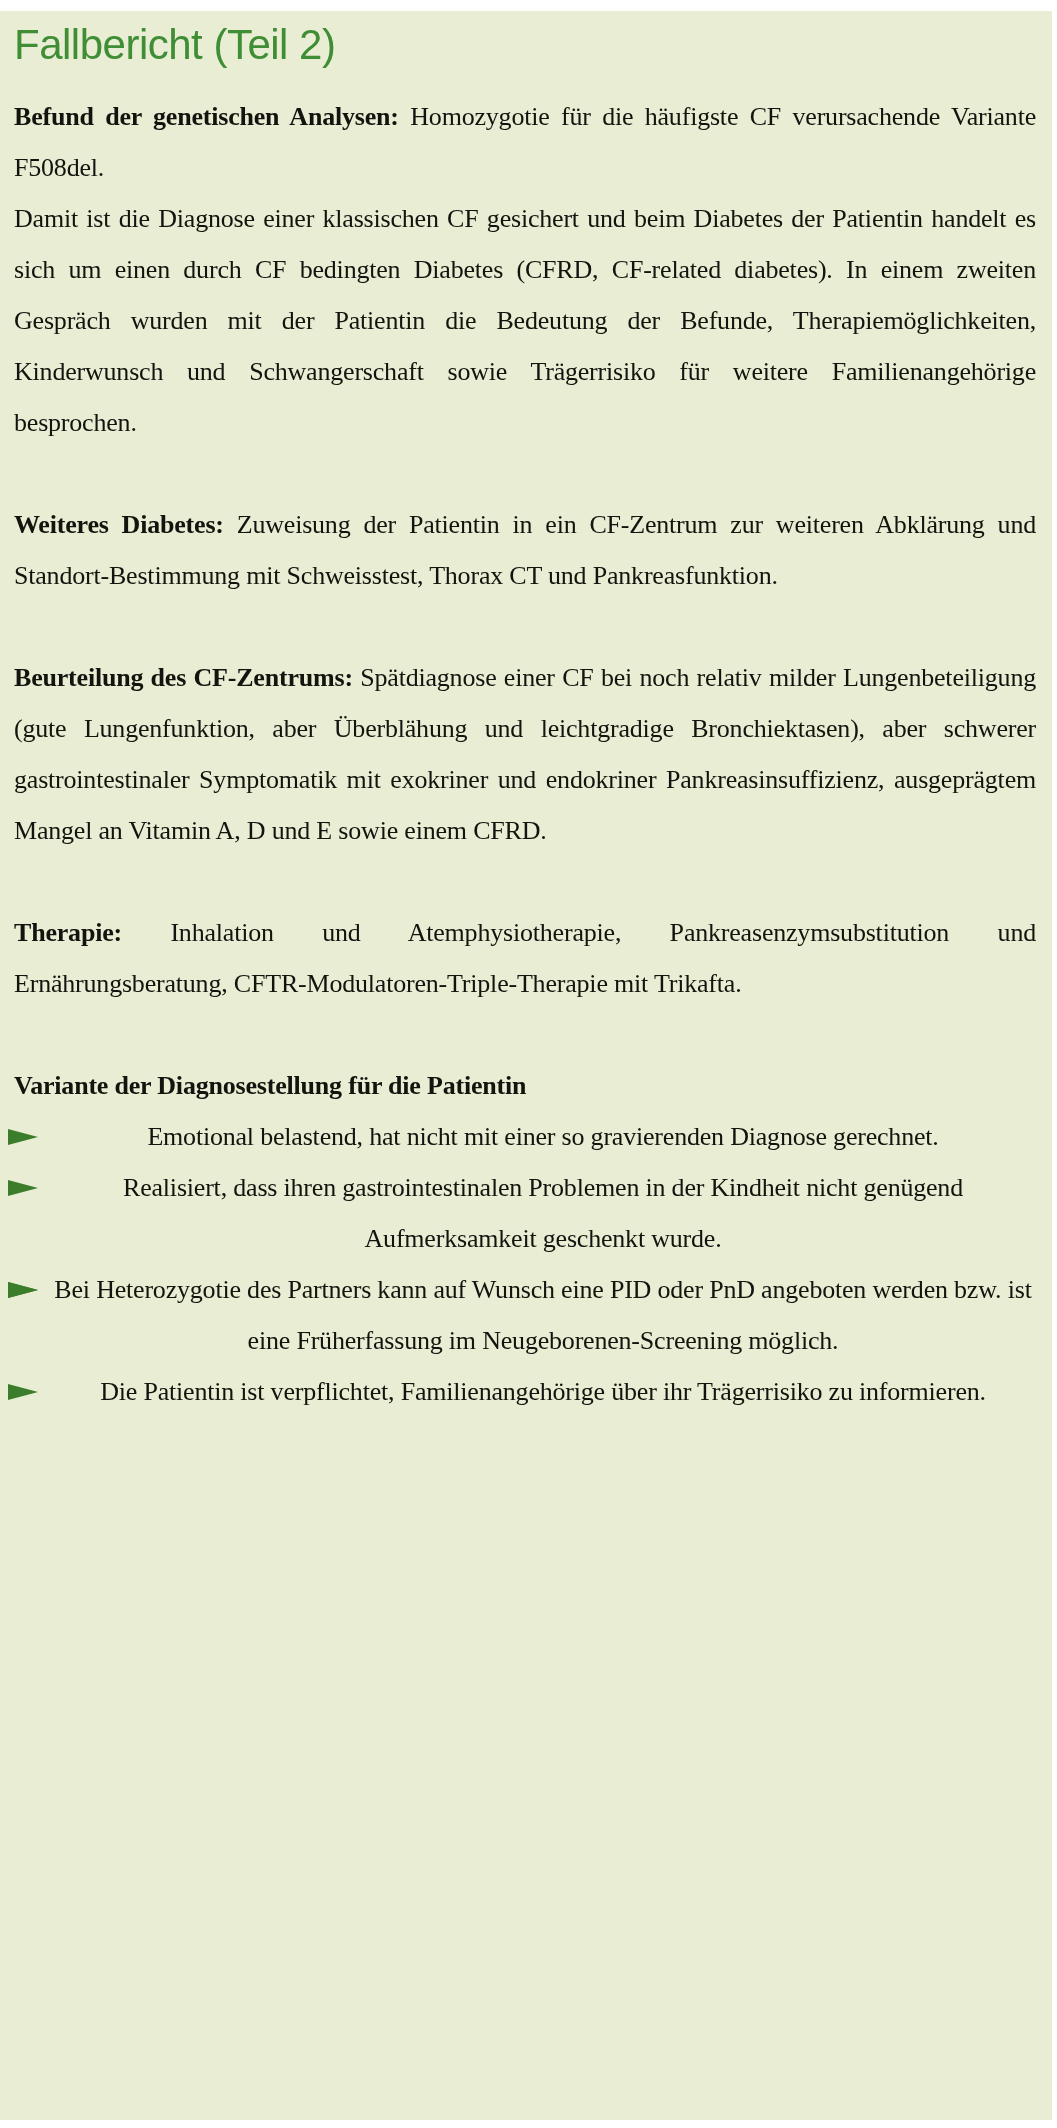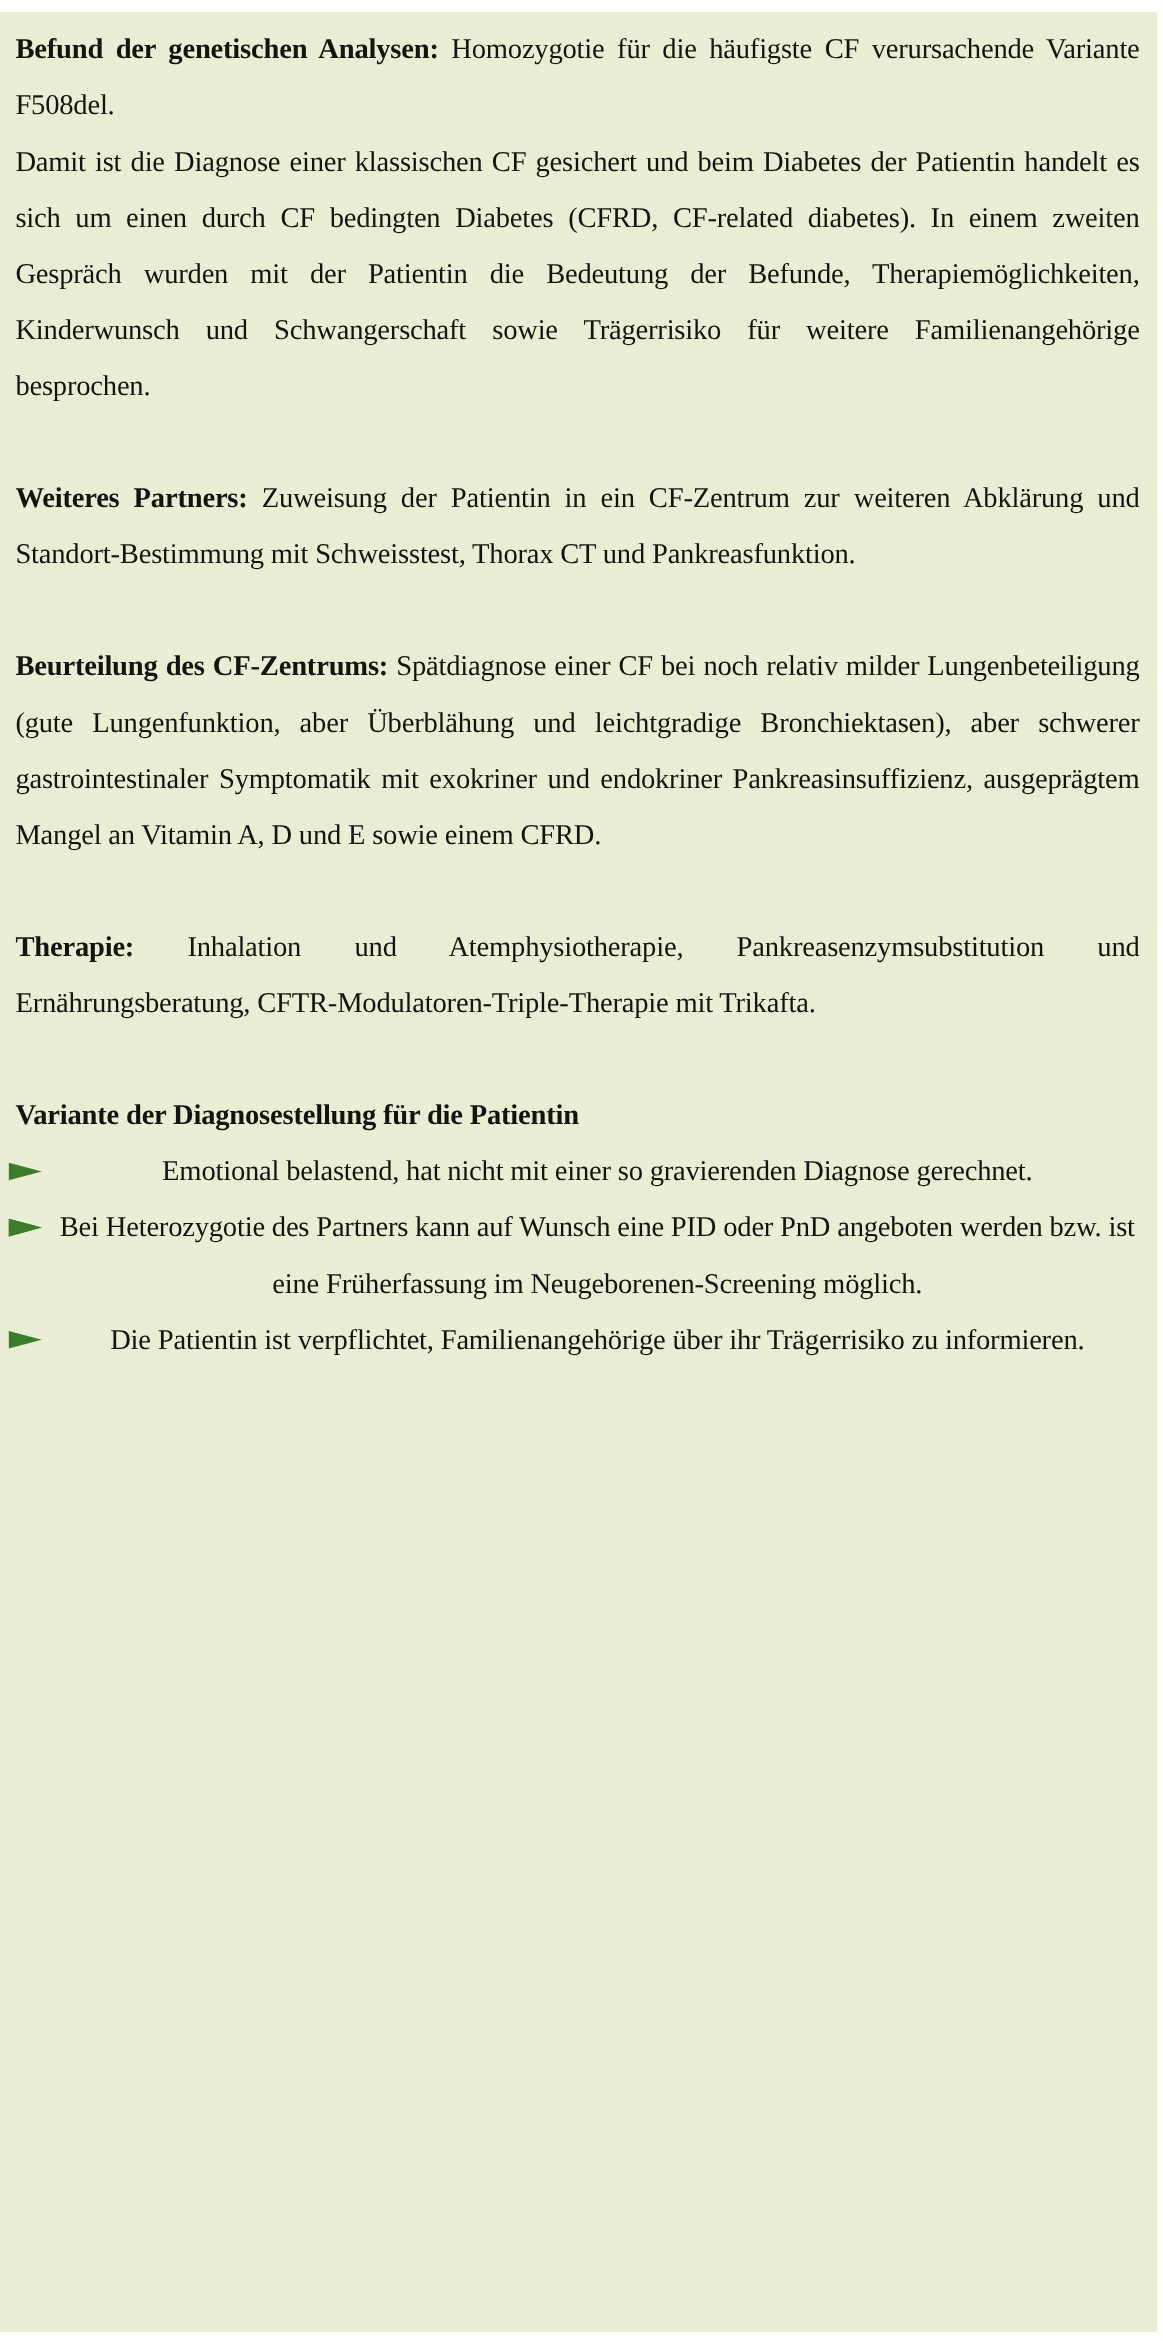--- a/index.html
+++ b/index.html
@@ -69,28 +69,30 @@
     border-left: 30px solid var(--arrow-color, #3b7d2a);
   }
 
   .bullet-item em { font-style: italic; }
 </style>
 </head>
 <body>
 
 <div class="page">
   <div class="panel">
+    <h1 class="title">Fallbericht (Teil 2)</h1>
     <div>
         <p class="para"><strong class="lead">Befund der genetischen Analysen:</strong> <span class="para-text">Homozygotie für die häufigste CF verursachende Variante F508del.</span></p>
         <p class="para"><span class="para-text">Damit ist die Diagnose einer klassischen CF gesichert und beim Diabetes der Patientin handelt es sich um einen durch CF bedingten Diabetes (CFRD, CF-related diabetes). In einem zweiten Gespräch wurden mit der Patientin die Bedeutung der Befunde, Therapiemöglichkeiten, Kinderwunsch und Schwangerschaft sowie Trägerrisiko für weitere Familienangehörige besprochen.</span></p>
-        <p class="para gap"><strong class="lead">Weiteres Partners:</strong> <span class="para-text">Zuweisung der Patientin in ein CF-Zentrum zur weiteren Abklärung und Standort-Bestimmung mit Schweisstest, Thorax CT und Pankreasfunktion.</span></p>
+        <p class="para gap"><strong class="lead">Weiteres Diabetes:</strong> <span class="para-text">Zuweisung der Patientin in ein CF-Zentrum zur weiteren Abklärung und Standort-Bestimmung mit Schweisstest, Thorax CT und Pankreasfunktion.</span></p>
         <p class="para gap"><strong class="lead">Beurteilung des CF-Zentrums:</strong> <span class="para-text">Spätdiagnose einer CF bei noch relativ milder Lungenbeteiligung (gute Lungenfunktion, aber Überblähung und leichtgradige Bronchiektasen), aber schwerer gastrointestinaler Symptomatik mit exokriner und endokriner Pankreasinsuffizienz, ausgeprägtem Mangel an Vitamin A, D und E sowie einem CFRD.</span></p>
         <p class="para gap"><strong class="lead">Therapie:</strong> <span class="para-text">Inhalation und Atemphysiotherapie, Pankreasenzymsubstitution und Ernährungsberatung, CFTR-Modulatoren-Triple-Therapie mit Trikafta.</span></p>
         <p class="heading gap">Variante der Diagnosestellung für die Patientin</p>
         <div class="bullet-list">
           <div class="bullet-item"><span class="arrow-icon"></span><span class="bullet-text"><span>Emotional belastend, hat nicht mit einer so gravierenden Diagnose gerechnet.</span></span></div>
+          <div class="bullet-item"><span class="arrow-icon"></span><span class="bullet-text"><span>Realisiert, dass ihren gastrointestinalen Problemen in der Kindheit nicht genügend Aufmerksamkeit geschenkt wurde.</span></span></div>
           <div class="bullet-item"><span class="arrow-icon"></span></div>
           <div class="bullet-item"><span class="arrow-icon"></span><span class="bullet-text"><span>Bei Heterozygotie des Partners kann auf Wunsch eine PID oder PnD angeboten werden bzw. ist eine Früherfassung im Neugeborenen-Screening möglich.</span></span></div>
           <div class="bullet-item"><span class="arrow-icon"></span><span class="bullet-text"><span>Die Patientin ist verpflichtet, Familienangehörige über ihr Trägerrisiko zu informieren.</span></span></div>
         </div>
       </div>
   </div>
 </div>
 
 </body></html>

